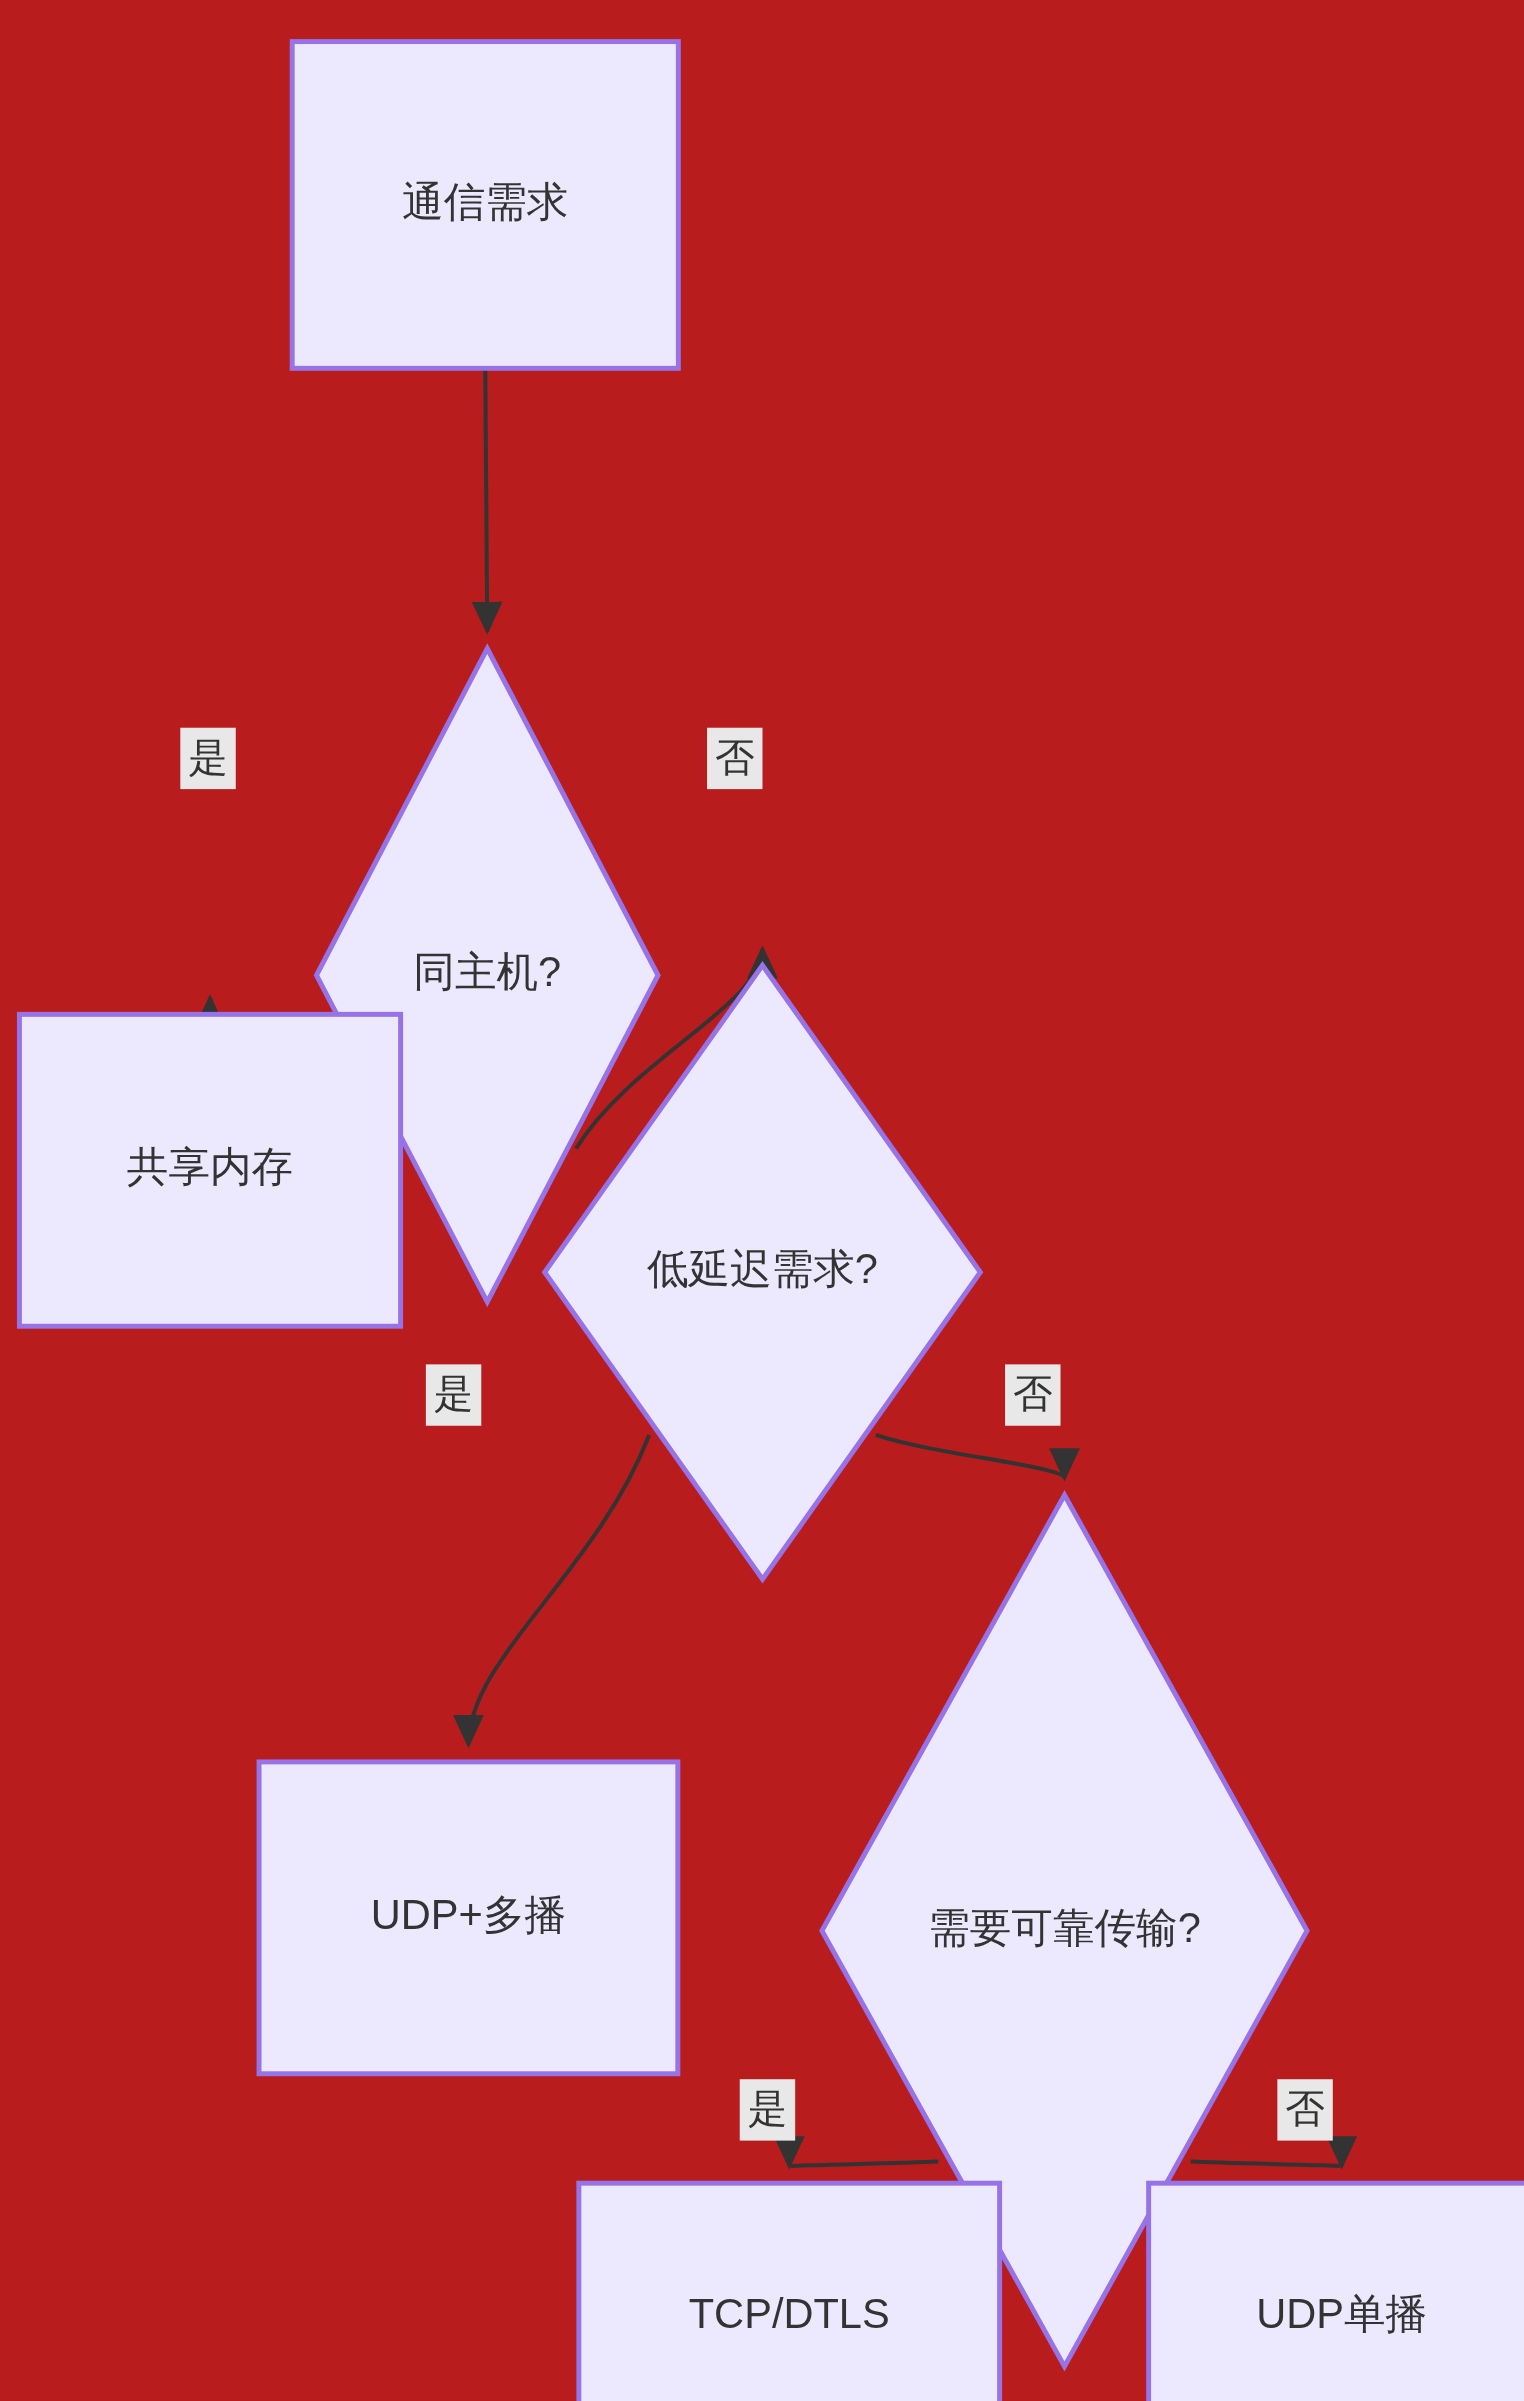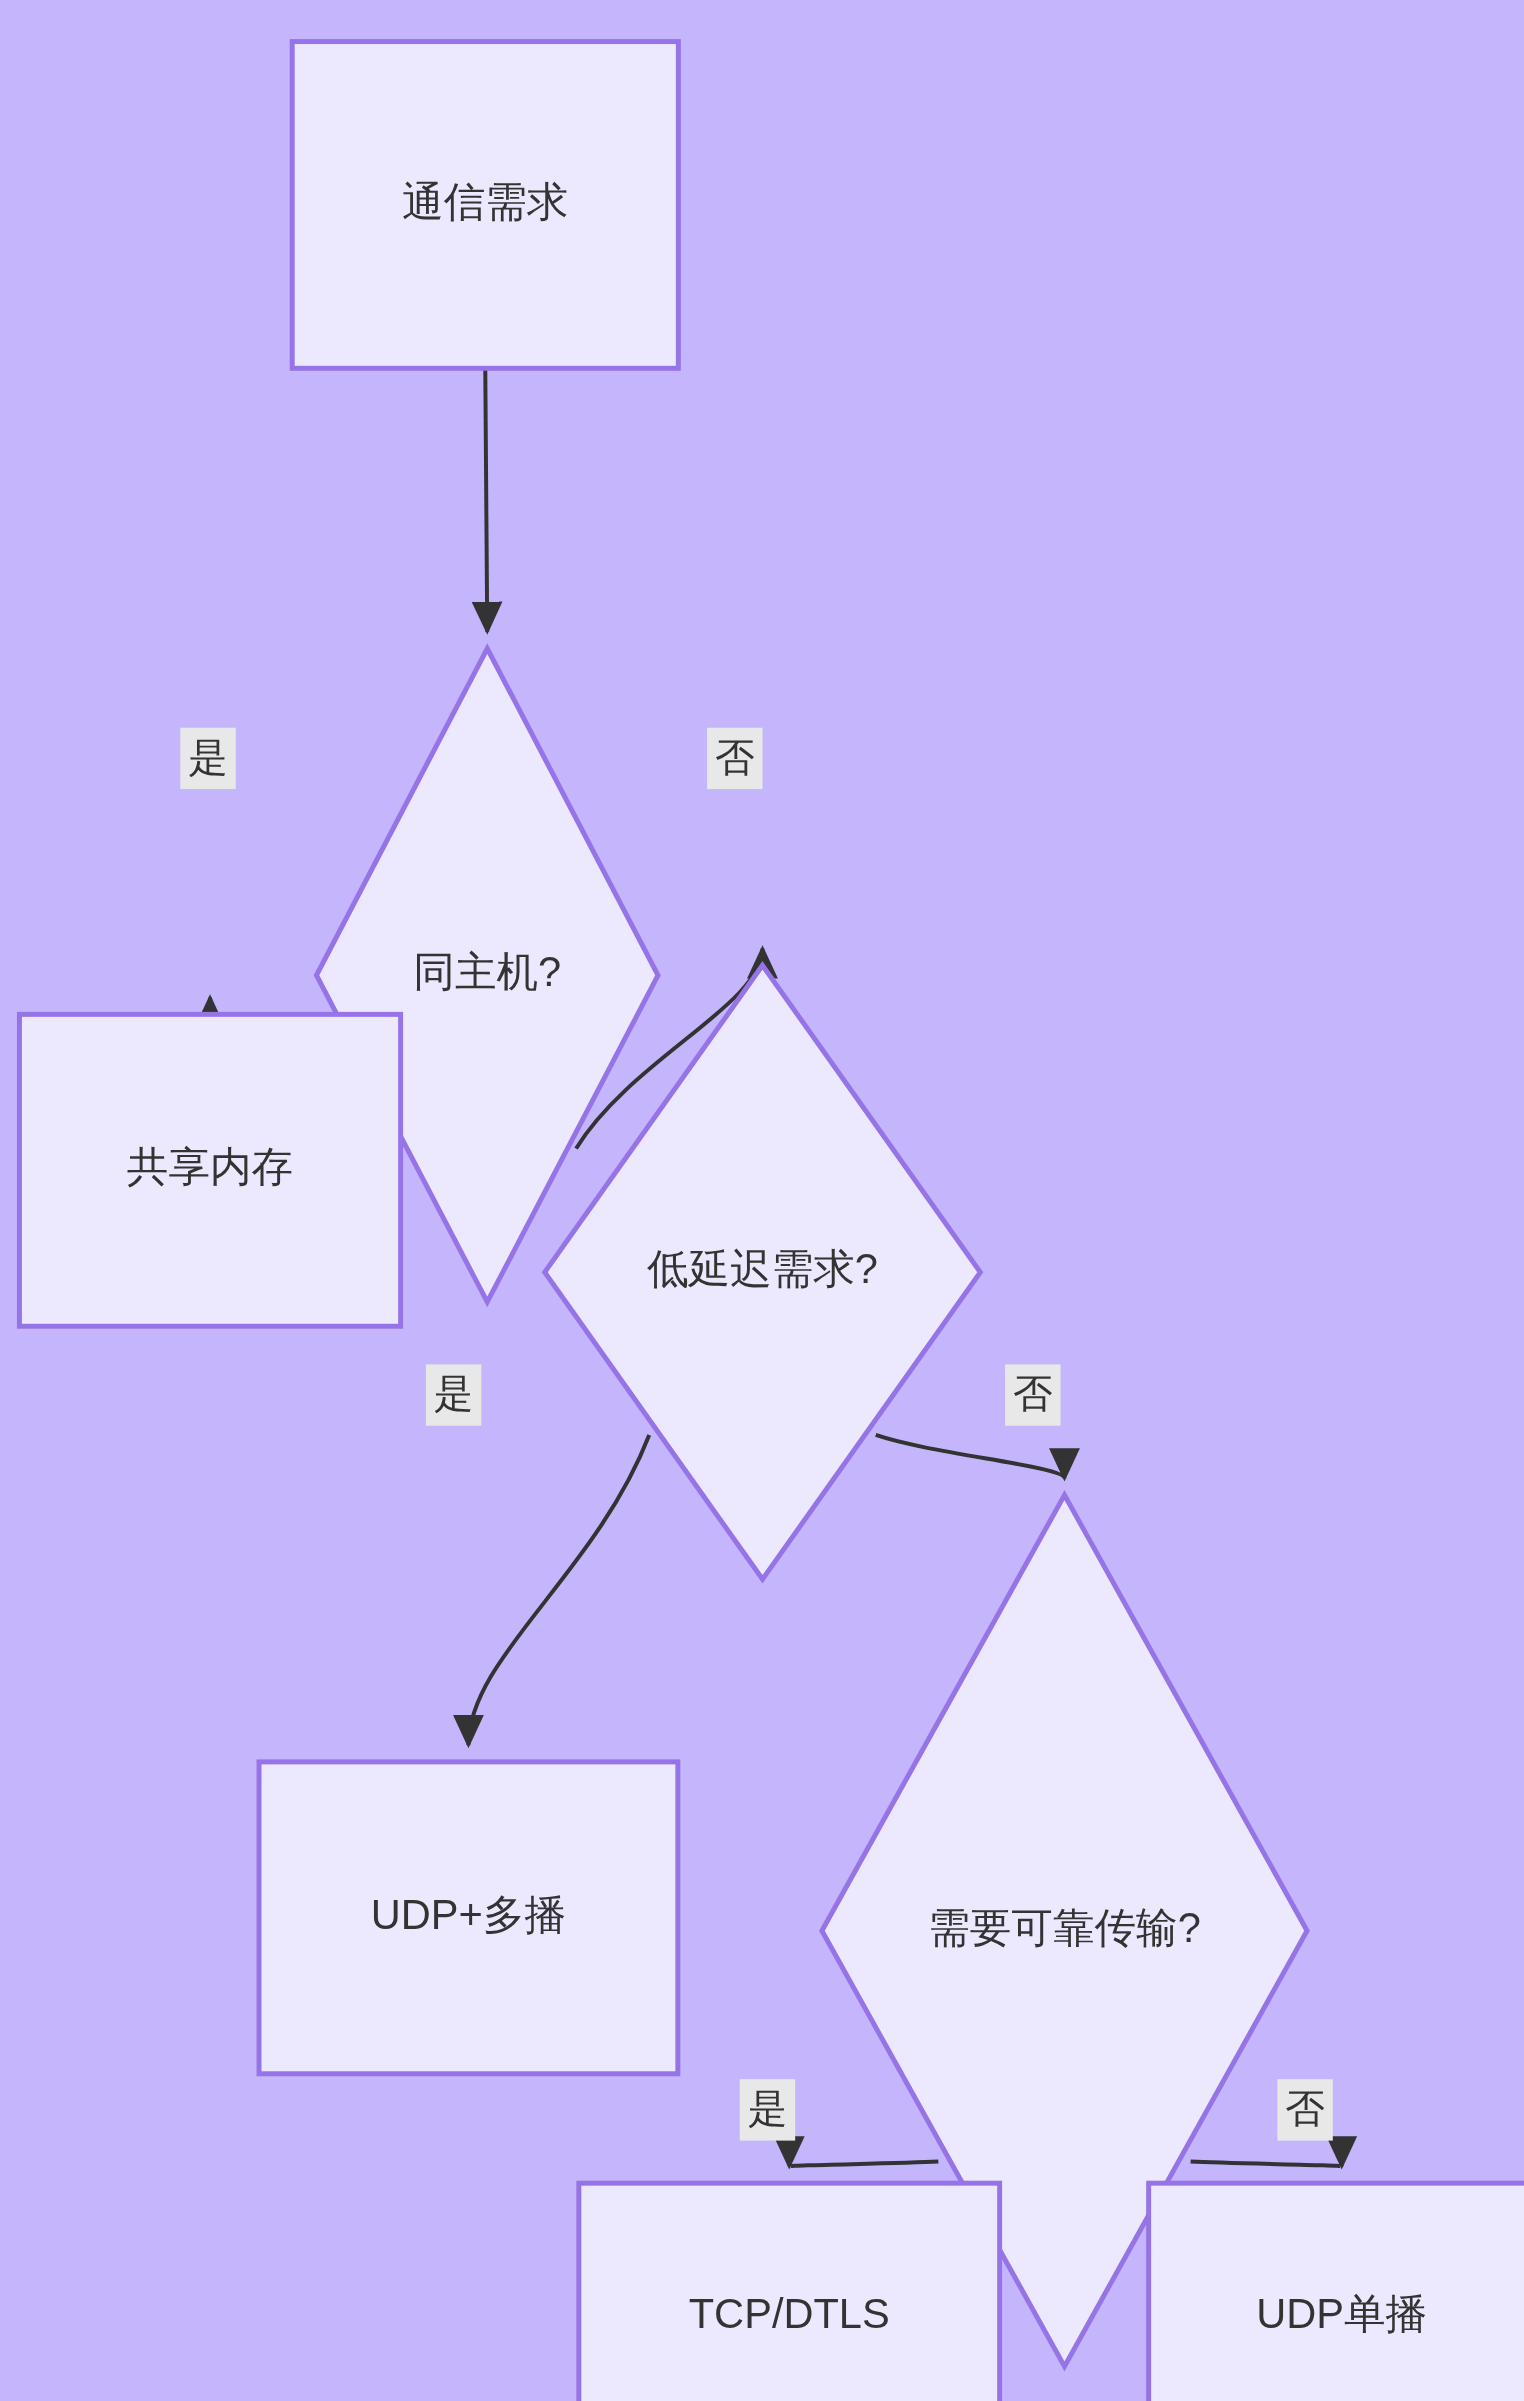--- a/index.html
+++ b/index.html
@@ -10,21 +10,21 @@
   body {
     width: 1525px;
     height: 2402px;
     overflow: hidden;
     font-family: "Liberation Sans", "DejaVu Sans", sans-serif;
   }
   #flowchart-root {
     position: relative;
     width: 1525px;
     height: 2402px;
-    background: #c4b5fd;
+    background: #b91c1c;
     text-decoration: underline;
   }
   svg#diagram-svg {
     display: block;
     width: 1525px;
     height: 2402px;
   }
   .node-shape {
     fill: #ece8fd;
     stroke: #9673e6;

